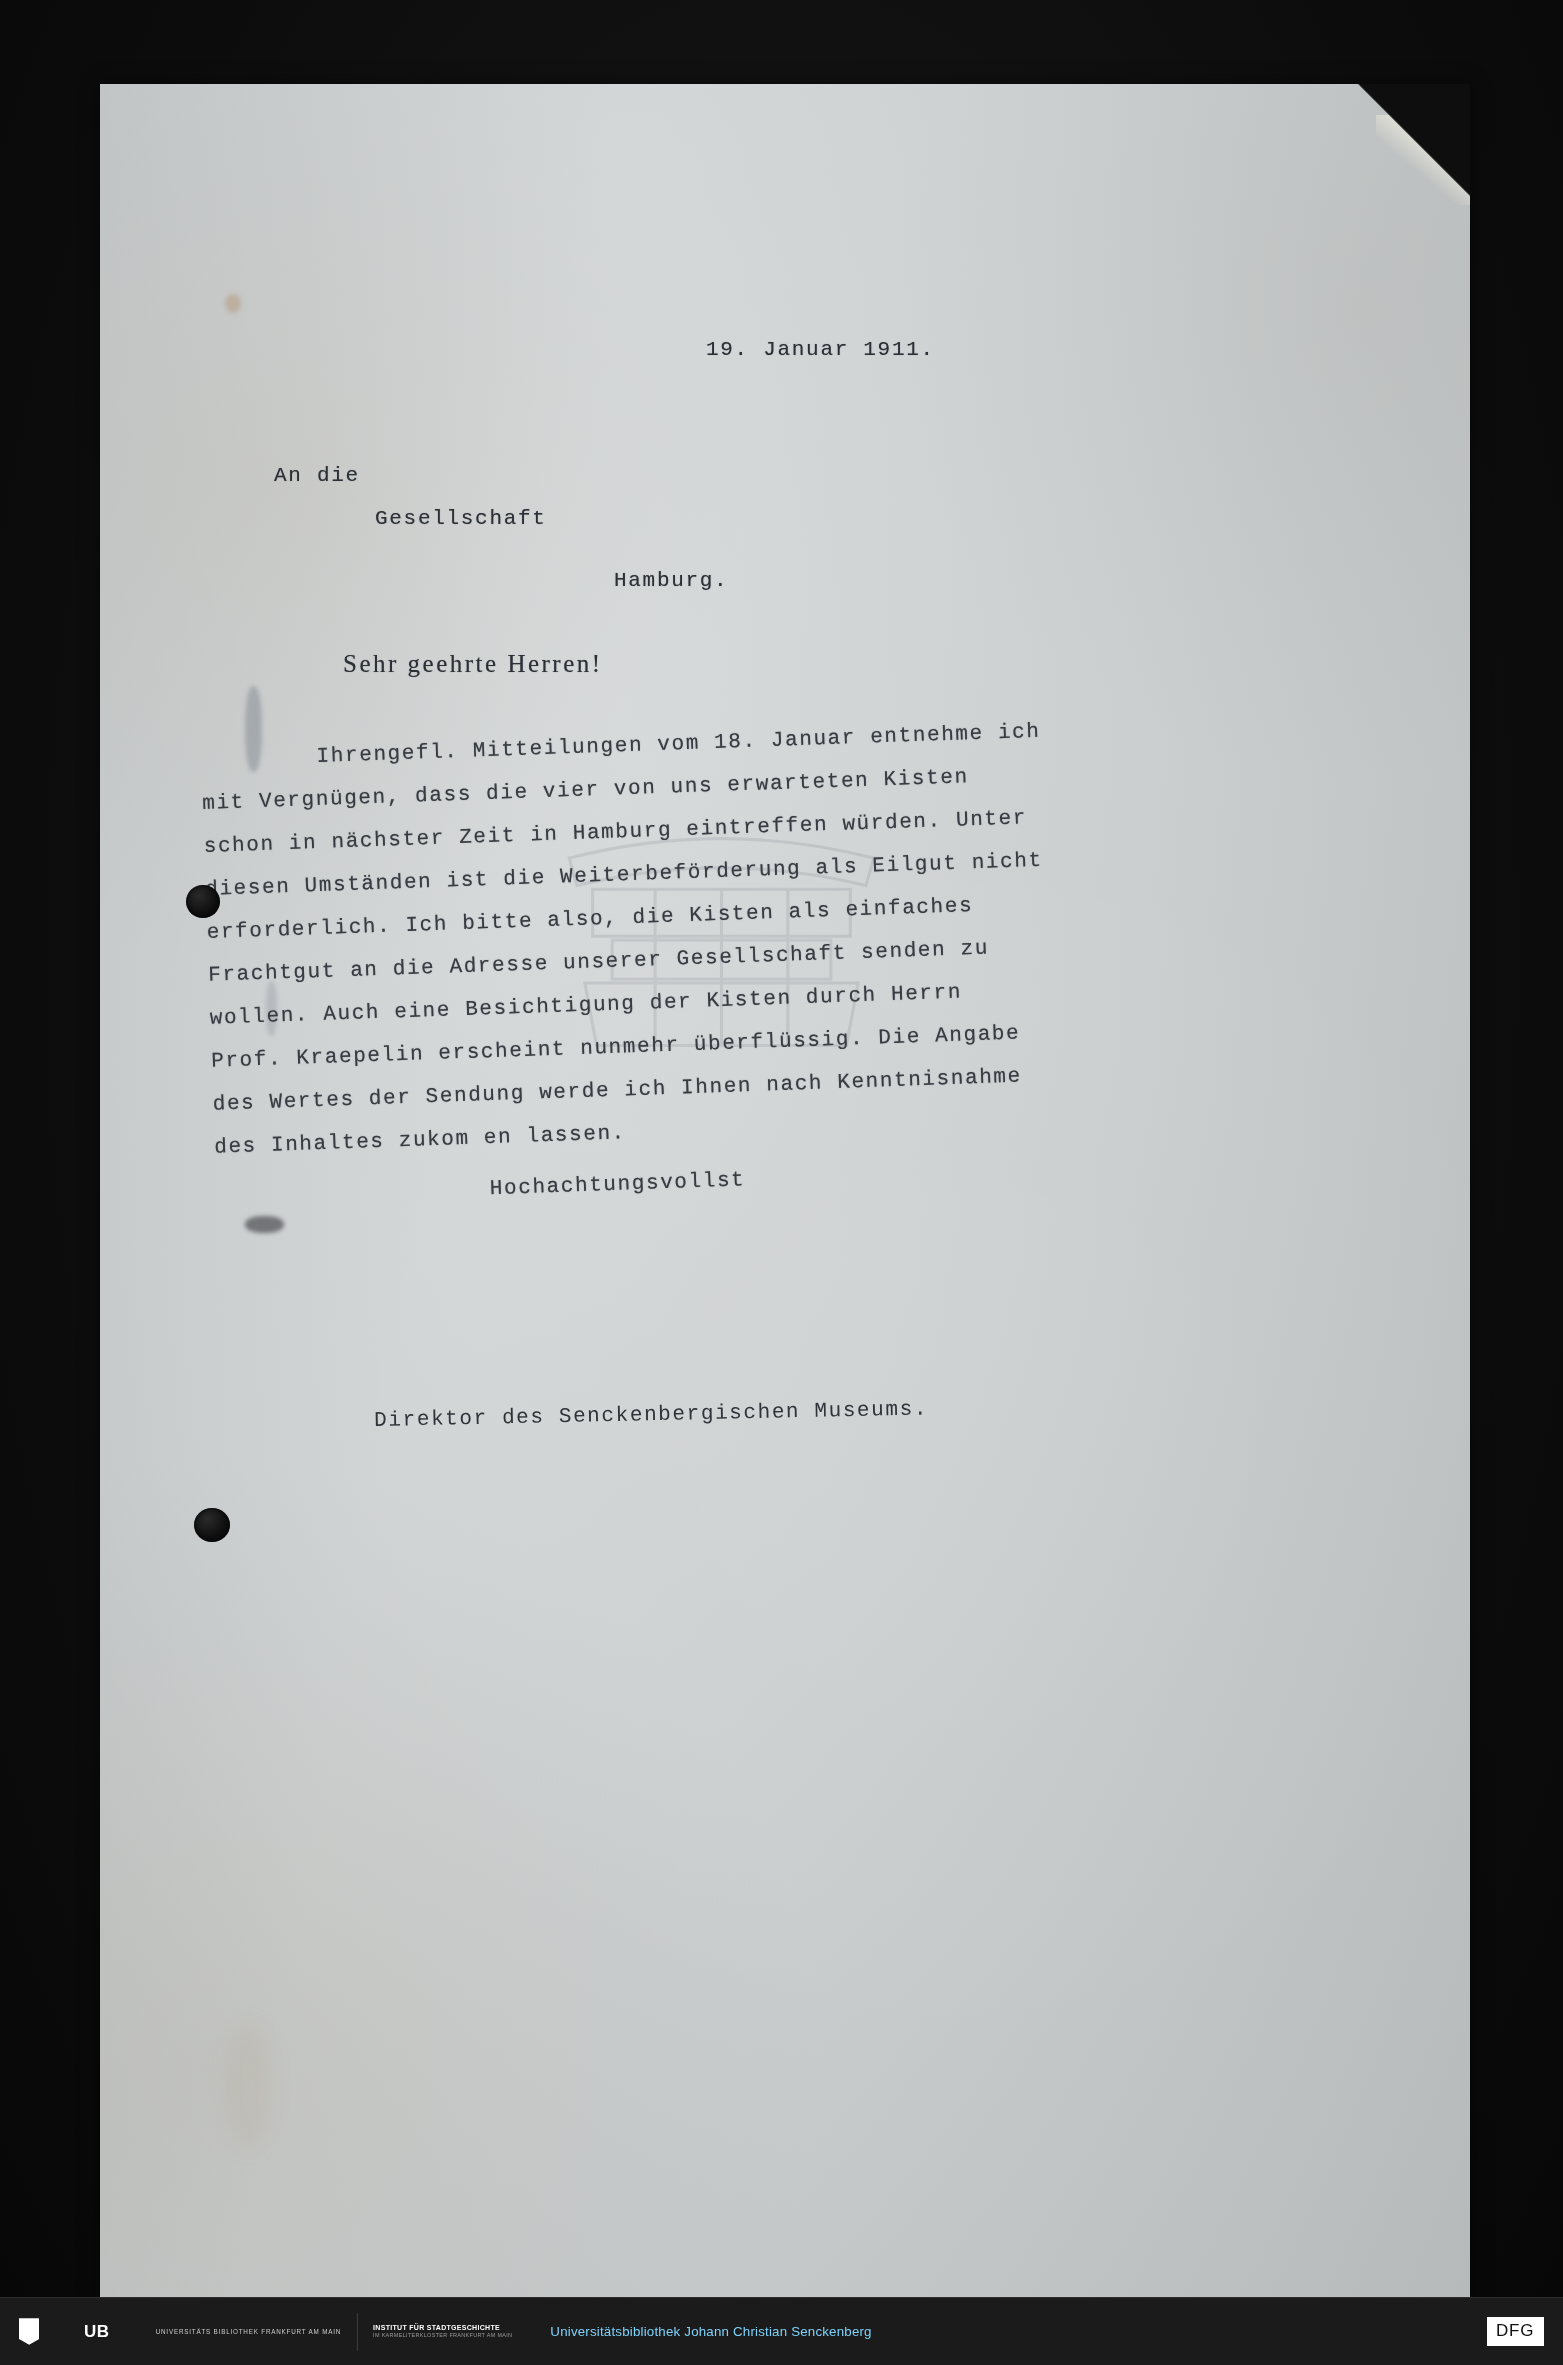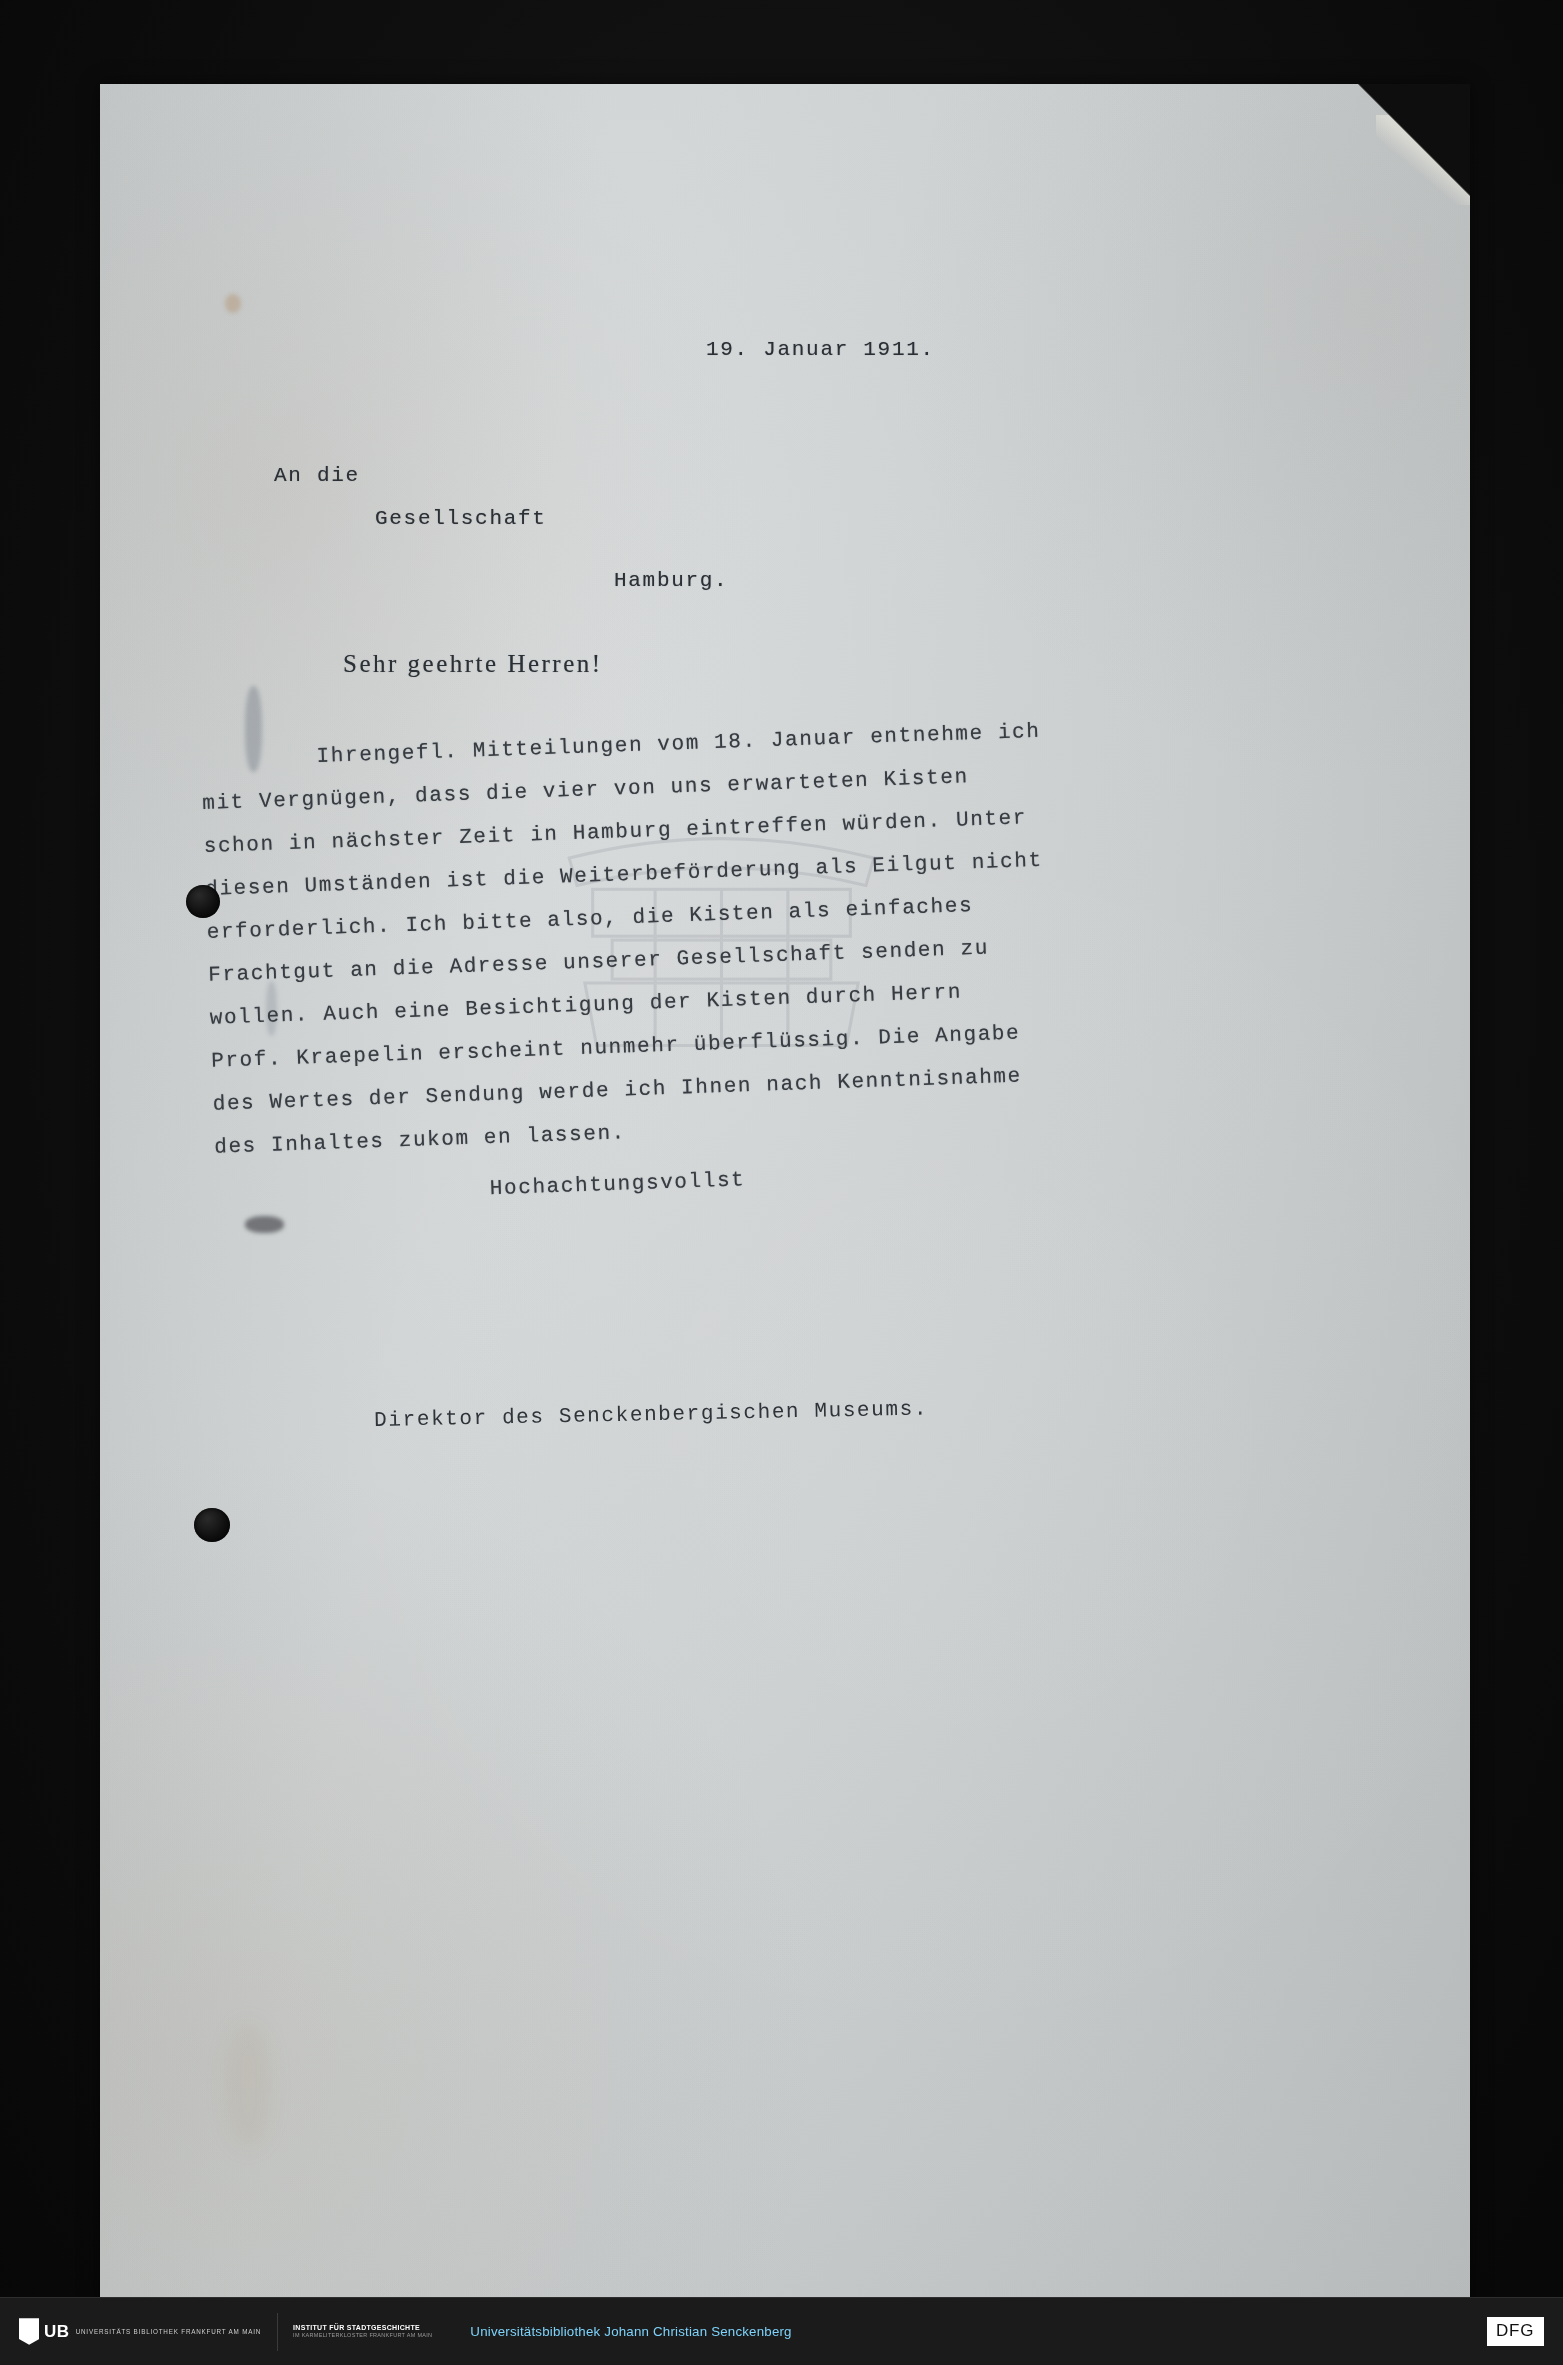--- a/index.html
+++ b/index.html
@@ -171,20 +171,21 @@
     border-top: 0.8px solid #2e2e2e;
     display: flex;
     align-items: center;
     z-index: 10;
   }
   .logo-ub {
     display: flex;
     align-items: center;
     margin-left: 19px;
     height: 44px;
+    gap: 40px;
   }
   .logo-ub .mark {
     width: 20.3px; height: 26.6px;
     background: #fff;
     color: #1b1b1b;
     font-family: "Liberation Serif", serif;
     font-size: 10.2px;
     display: flex; align-items: flex-end; justify-content: center;
     margin-right: 4.7px;
     clip-path: polygon(0 0, 100% 0, 100% 78%, 50% 100%, 0 78%);

